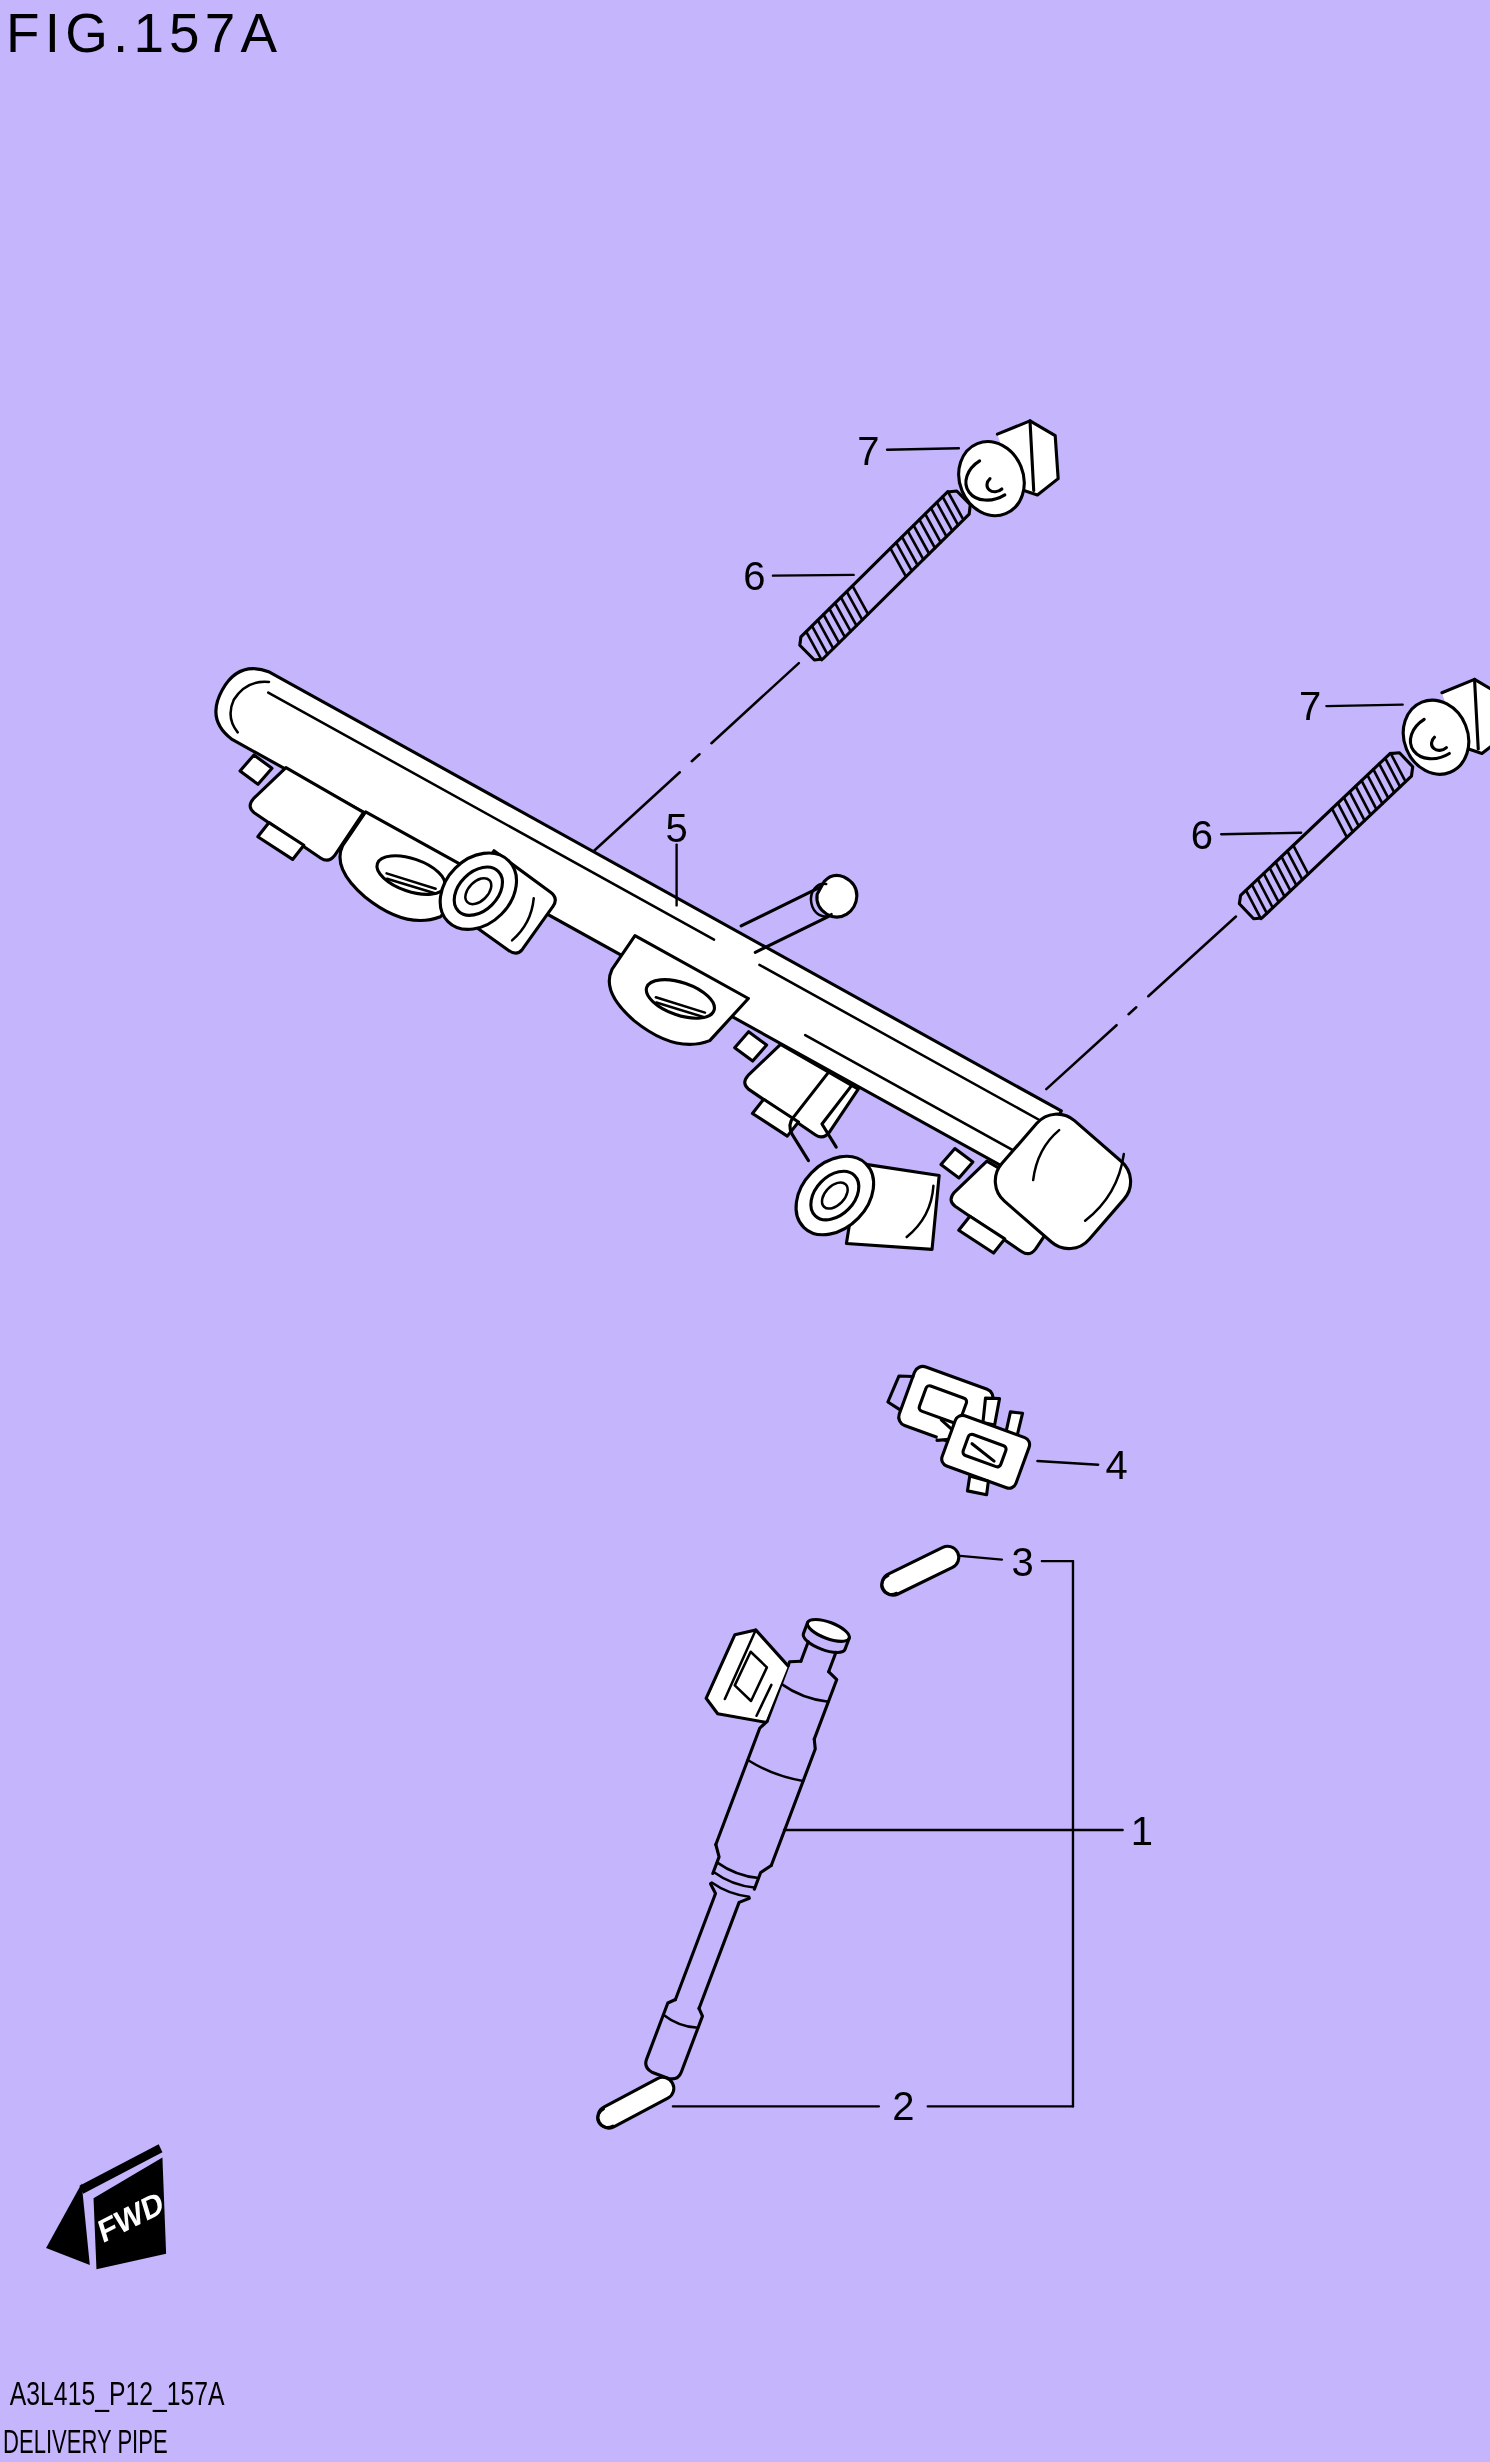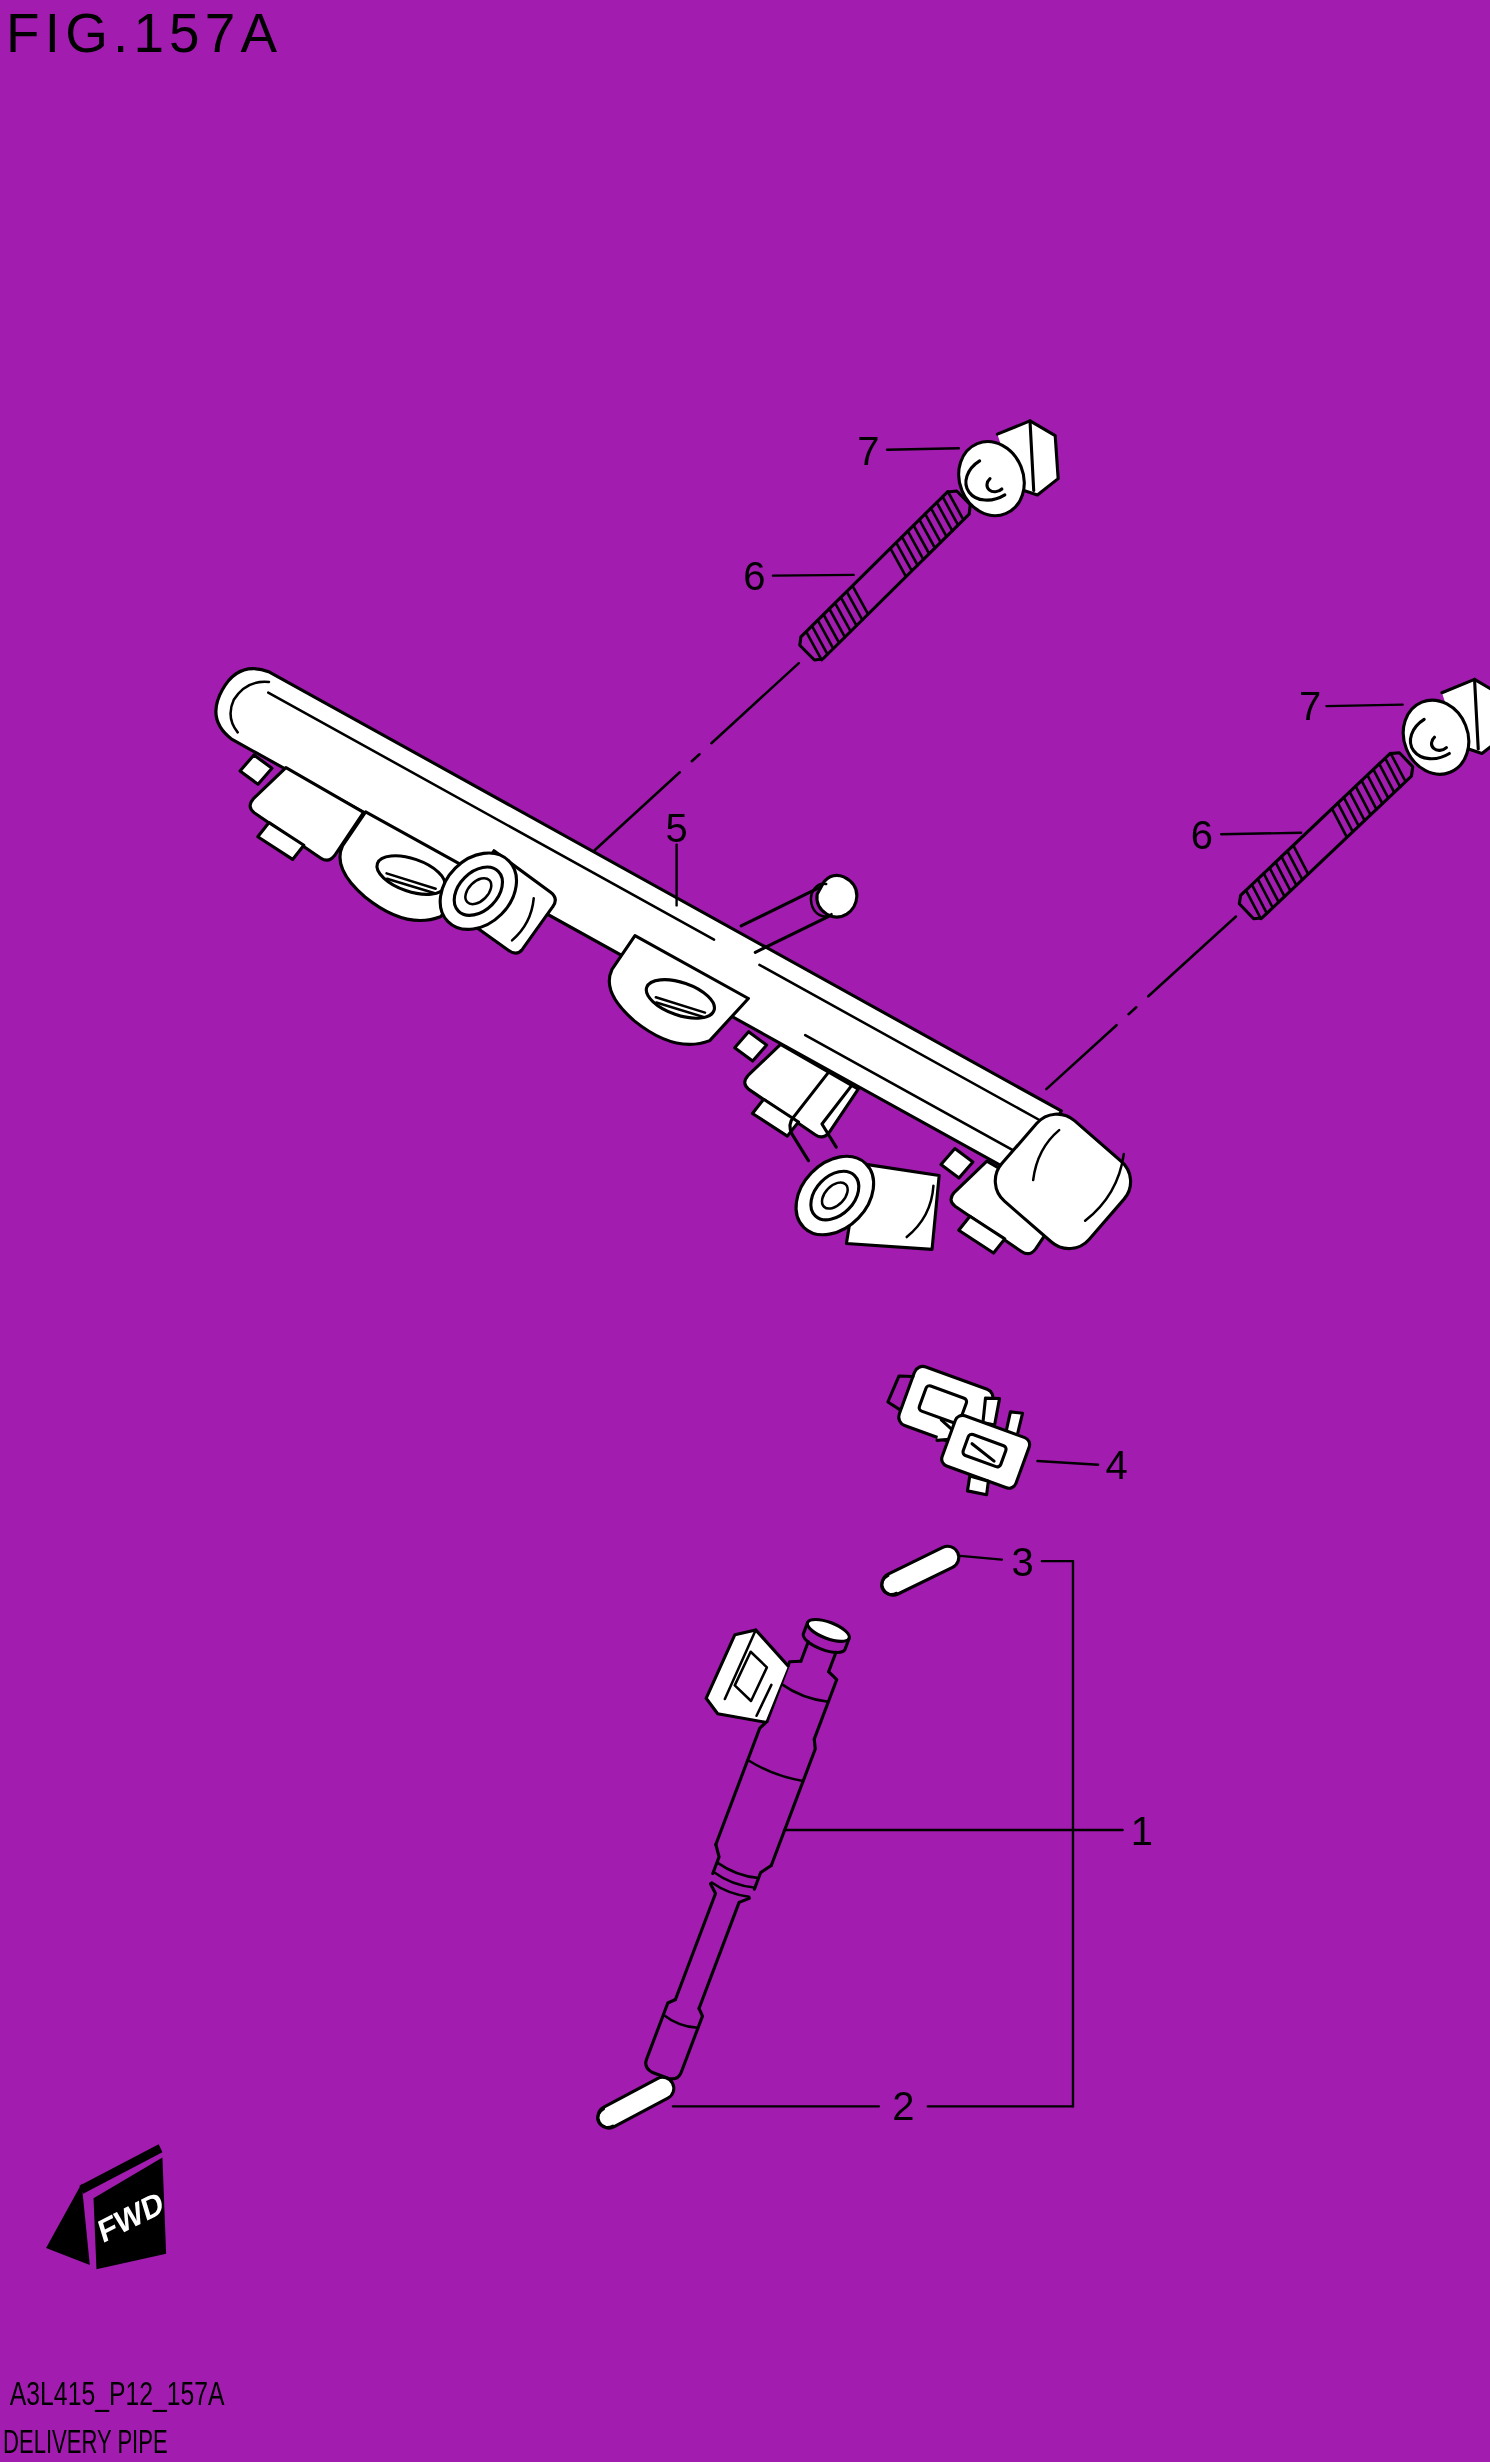--- a/index.html
+++ b/index.html
@@ -1,16 +1,16 @@
 <!DOCTYPE html>
 <html style="font-size:12px"><head>
 <meta charset="utf-8">
 <style>
   html,body{margin:0;padding:0;background:#e8e8e8;}
-  .page{width:1491px;height:2462px;background:#a21caf;position:relative;margin:0 auto;overflow:hidden;}
+  .page{width:1491px;height:2462px;background:#c4b5fd;position:relative;margin:0 auto;overflow:hidden;}
   svg{display:block;width:1491px;height:2462px;}
   text{font-family:"Liberation Sans","DejaVu Sans",sans-serif;fill:#000;}
   .title-text{font-size:74px;letter-spacing:7px;}
   .callout{font-size:54px;text-anchor:middle;}
   .footer-text{font-size:46px;}
   .fwd-text{font-size:42px;font-weight:bold;fill:#fff;}
   .ln{stroke:#000;fill:none;stroke-width:4.2;stroke-linecap:round;stroke-linejoin:round;}
   .ln-thin{stroke:#000;fill:none;stroke-width:3.4;stroke-linecap:round;stroke-linejoin:round;}
   .fw{stroke:#000;fill:#fff;stroke-width:4.2;stroke-linecap:round;stroke-linejoin:round;}
   .leader{stroke:#000;fill:none;stroke-width:3.2;stroke-linecap:round;}

